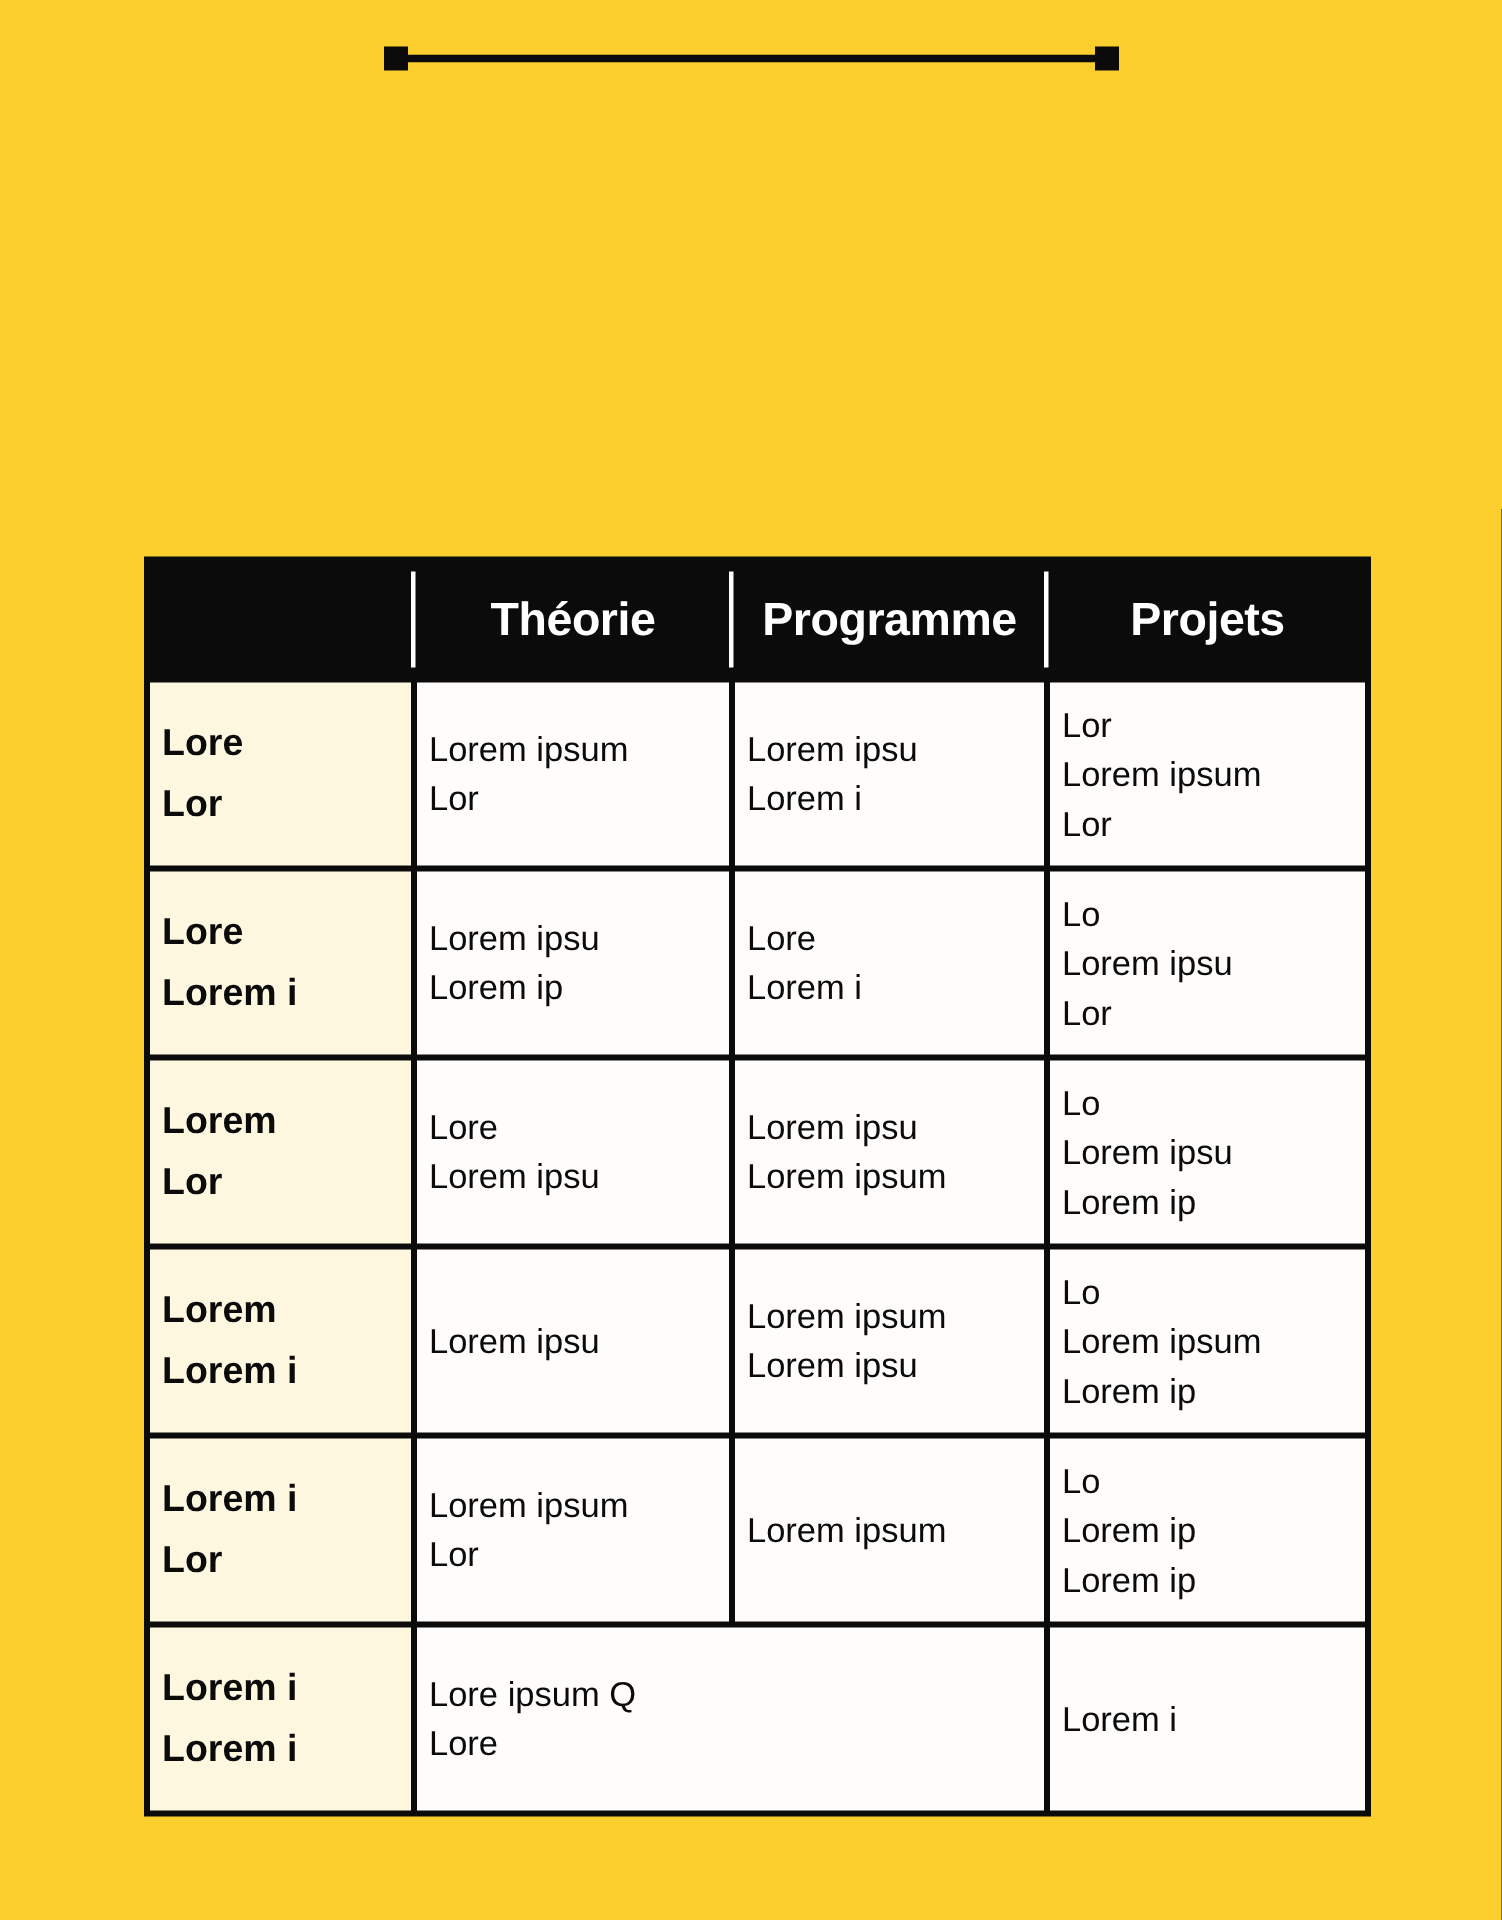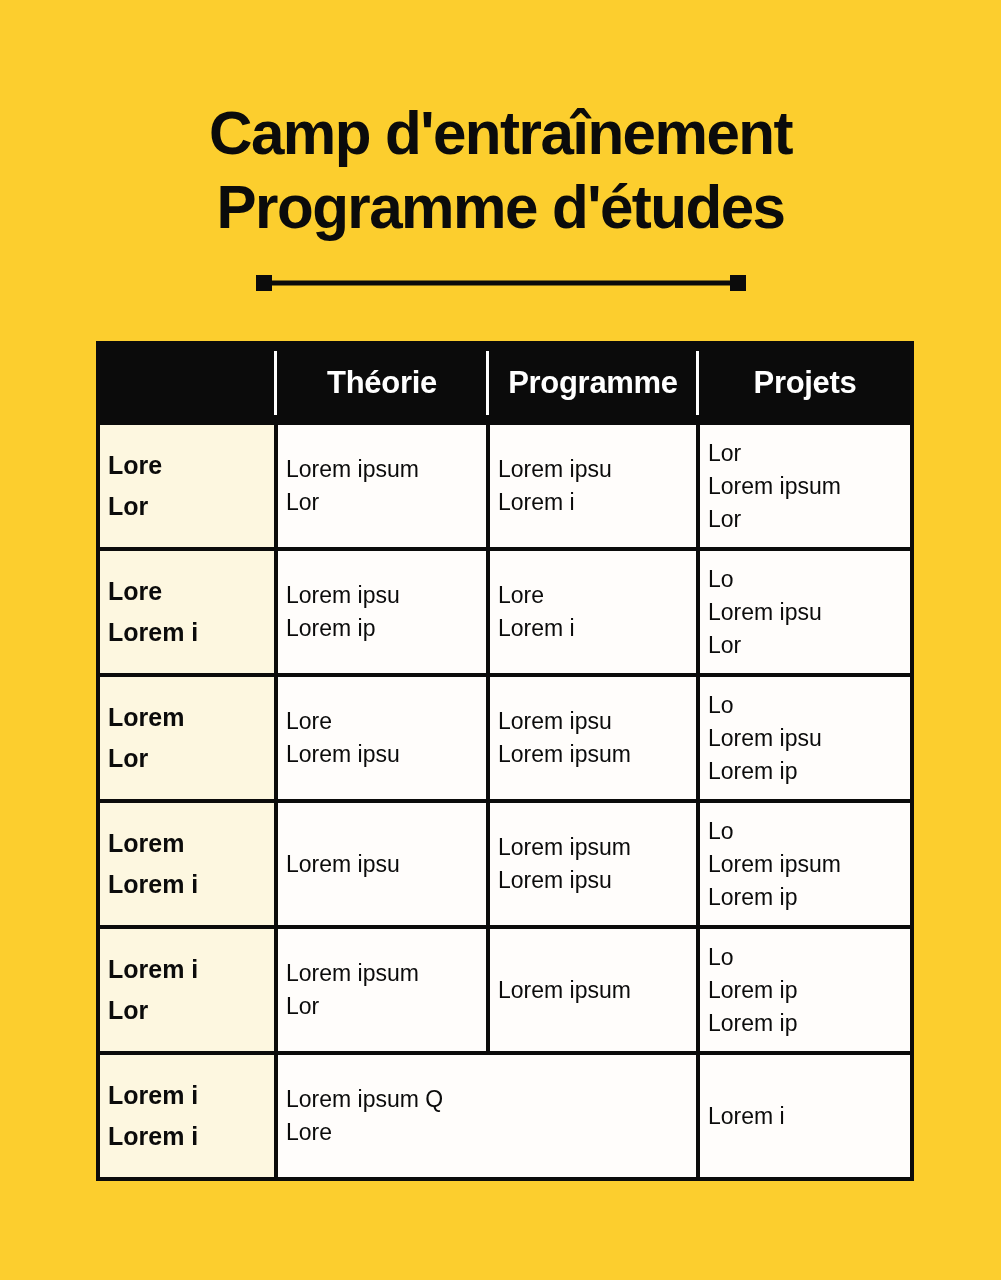--- a/index.html
+++ b/index.html
@@ -144,24 +144,20 @@
   }
   .cell-lines span {
     display: block;
   }
 </style>
 </head>
 <body>
 
 <div class="poster">
 
-  <div class="title-block">
-    <span class="title-line">Camp d'entraînement</span>
-    <span class="title-line">Programme d'études</span>
-  </div>
 
   <div class="divider-wrap">
     <div class="divider">
       <div class="divider-bar"></div>
       <div class="divider-cap left"></div>
       <div class="divider-cap right"></div>
     </div>
   </div>
 
   <div class="table-wrap">
@@ -322,21 +318,21 @@
 
         <tr>
           <td class="label-cell">
             <span class="cell-lines">
               <span>Lorem i</span>
               <span>Lorem i</span>
             </span>
           </td>
           <td colspan="2">
             <span class="cell-lines">
-              <span>Lorem ipsum Q</span>
+              <span>Lore ipsum Q</span>
               <span>Lore</span>
             </span>
           </td>
           <td>
             <span class="cell-lines">
               <span>Lorem i</span>
             </span>
           </td>
         </tr>
 

